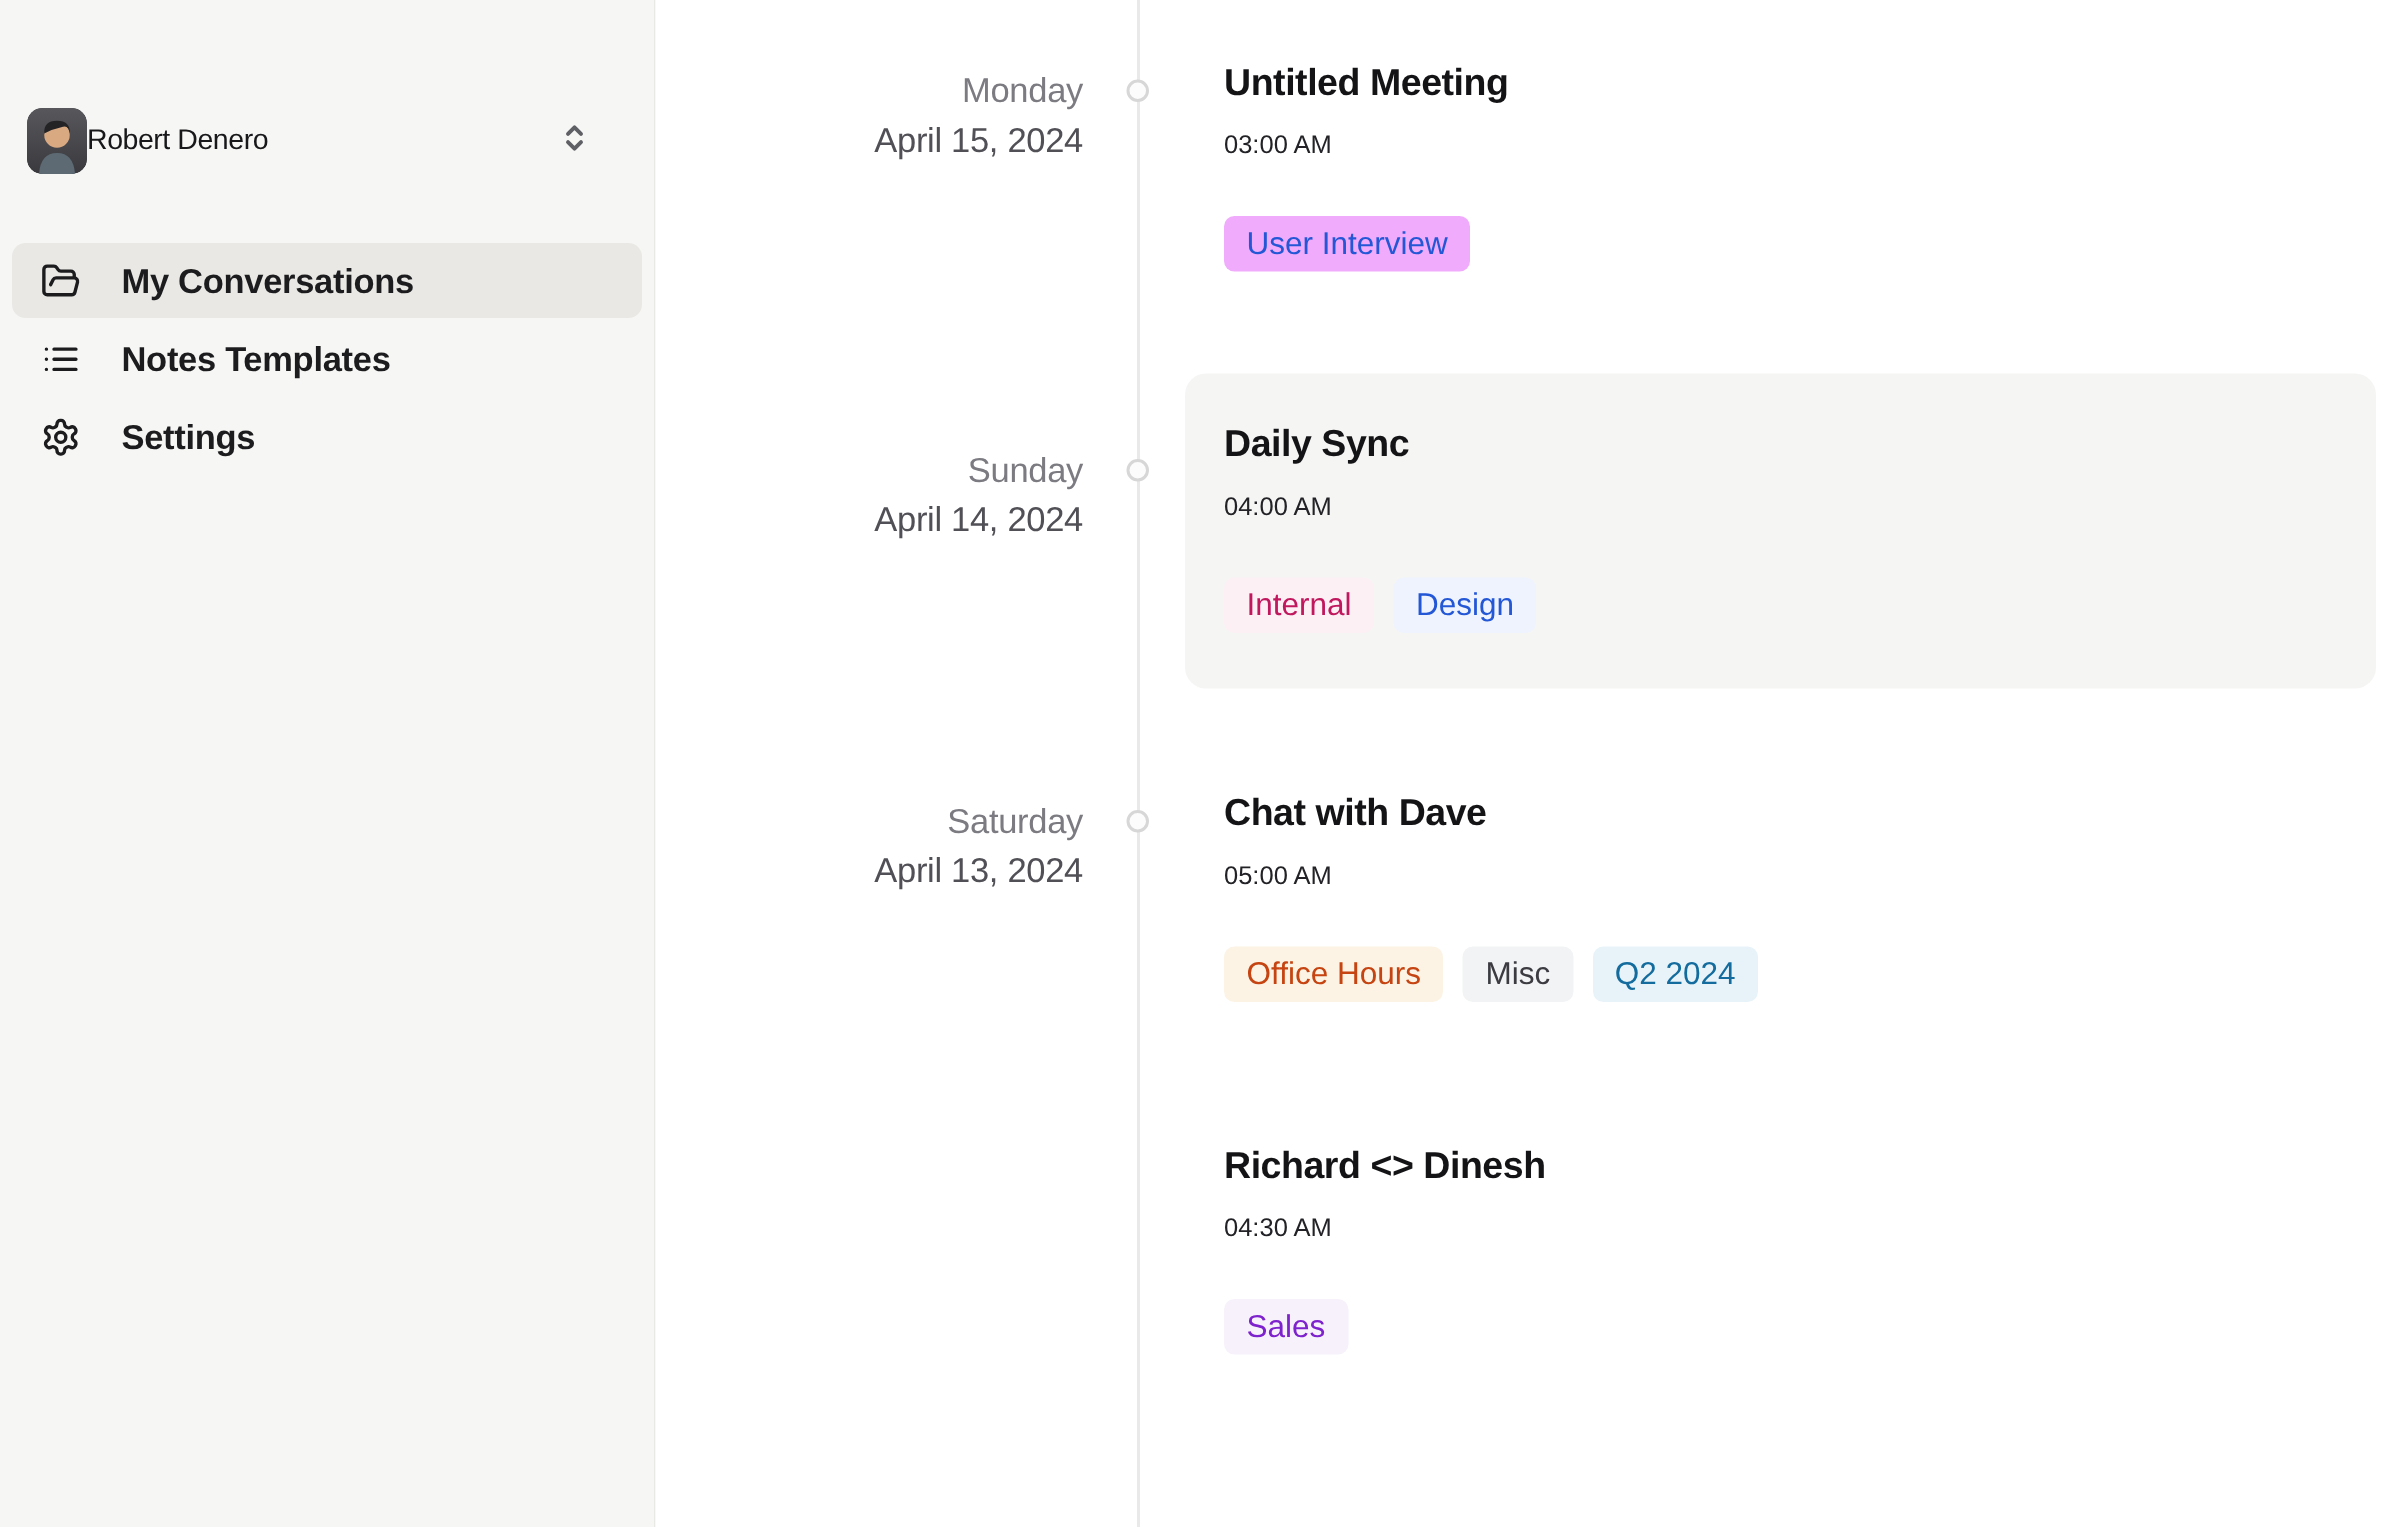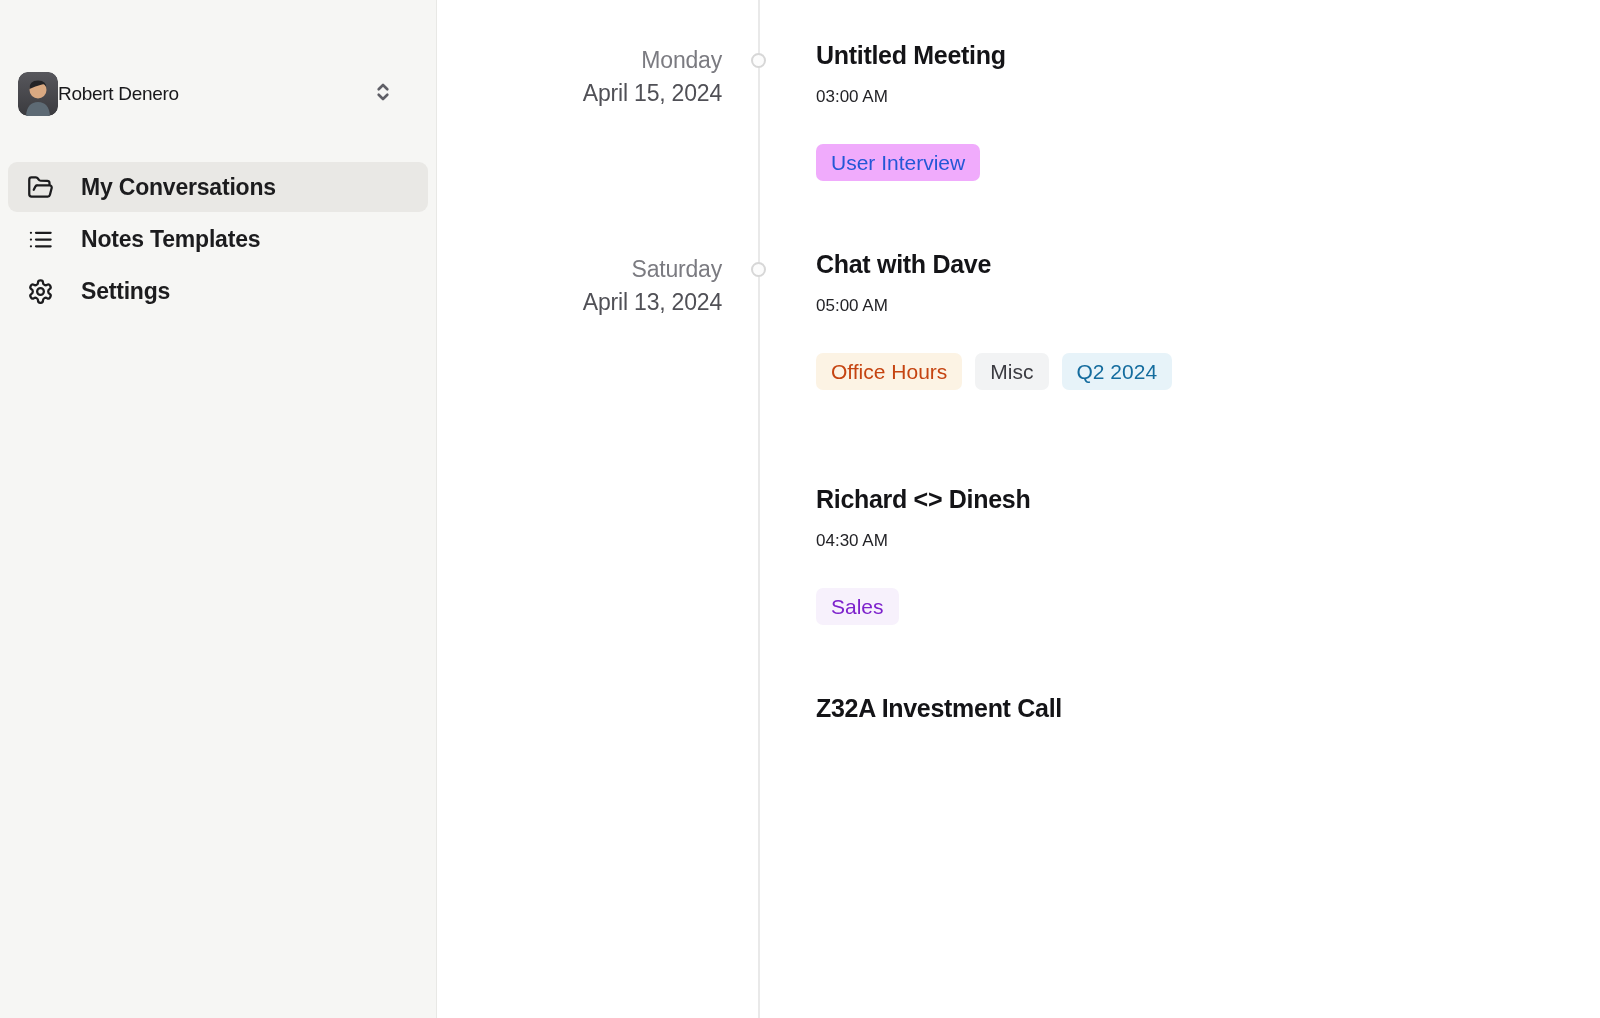--- a/index.html
+++ b/index.html
@@ -190,20 +190,37 @@
     <div class="entries-col">
           <div class="entry">
     <div class="entry-title">Untitled Meeting</div>
     <div class="entry-time">03:00 AM</div>
     <div class="entry-tags">
               <span class="tag" style="color: rgb(36, 87, 214); background: #f0abfc;">User Interview</span>
             </div>
   </div>
         </div>
   </div>
+      <div class="group has-card">
+    <div class="date-col">
+      <div class="date-day">Sunday</div>
+      <div class="date-date">April 14, 2024</div>
+    </div>
+    <span class="dot"></span>
+    <div class="entries-col">
+          <div class="entry card">
+    <div class="entry-title">Daily Sync</div>
+    <div class="entry-time">04:00 AM</div>
+    <div class="entry-tags">
+              <span class="tag" style="color: rgb(192, 23, 93); background: rgb(252, 240, 245);">Internal</span>
+              <span class="tag" style="color: rgb(36, 87, 214); background: rgb(238, 243, 253);">Design</span>
+            </div>
+  </div>
+        </div>
+  </div>
       <div class="group">
     <div class="date-col">
       <div class="date-day">Saturday</div>
       <div class="date-date">April 13, 2024</div>
     </div>
     <span class="dot"></span>
     <div class="entries-col">
           <div class="entry">
     <div class="entry-title">Chat with Dave</div>
     <div class="entry-time">05:00 AM</div>
@@ -215,27 +232,14 @@
   </div>
           <div class="entry">
     <div class="entry-title">Richard &lt;&gt; Dinesh</div>
     <div class="entry-time">04:30 AM</div>
     <div class="entry-tags">
               <span class="tag" style="color: rgb(125, 34, 204); background: rgb(247, 241, 252);">Sales</span>
             </div>
   </div>
         </div>
   </div>
-      <div class="group no-dot last-peek">
-    <div class="date-col">
-      <div class="date-day"></div>
-      <div class="date-date"></div>
-    </div>
-
-    <div class="entries-col">
-          <div class="entry">
-    <div class="entry-title">Z32A Investment Call</div>
-
-  </div>
-        </div>
-  </div>
     </div>
 </div>
 
 </body></html>

